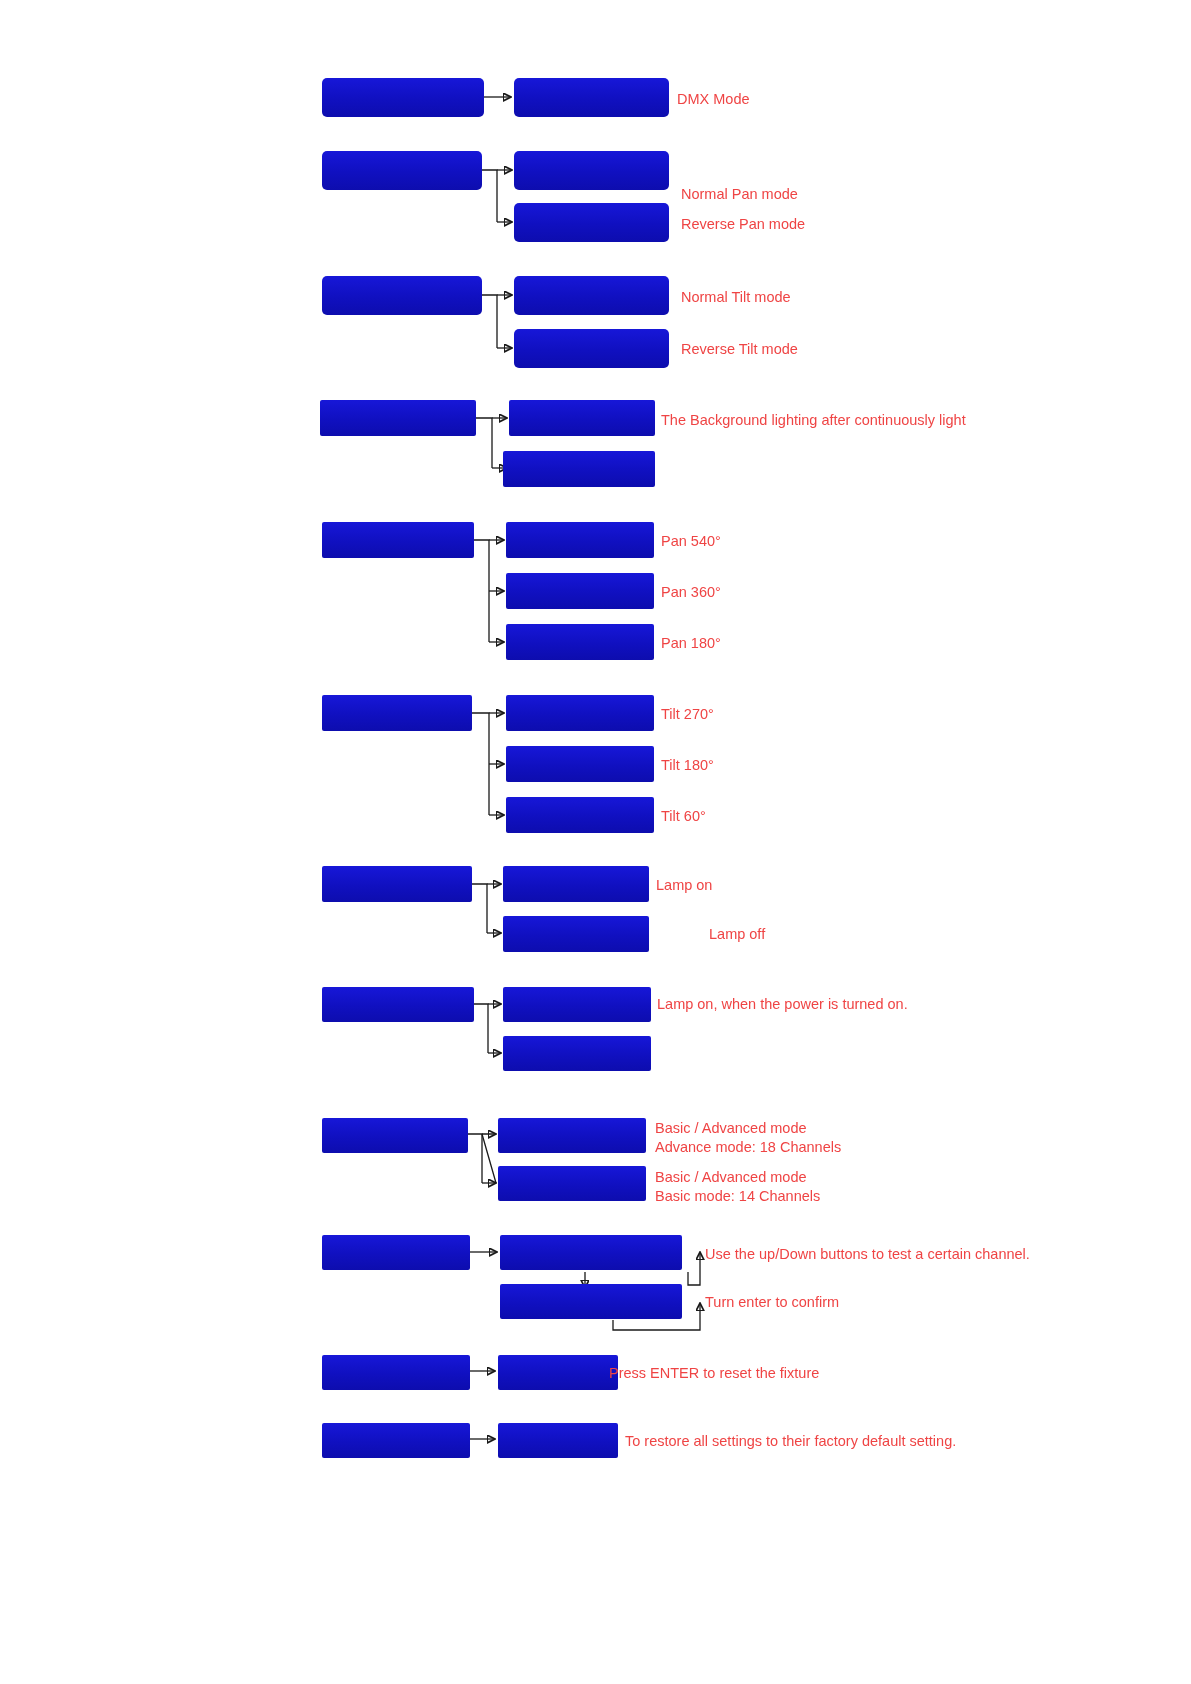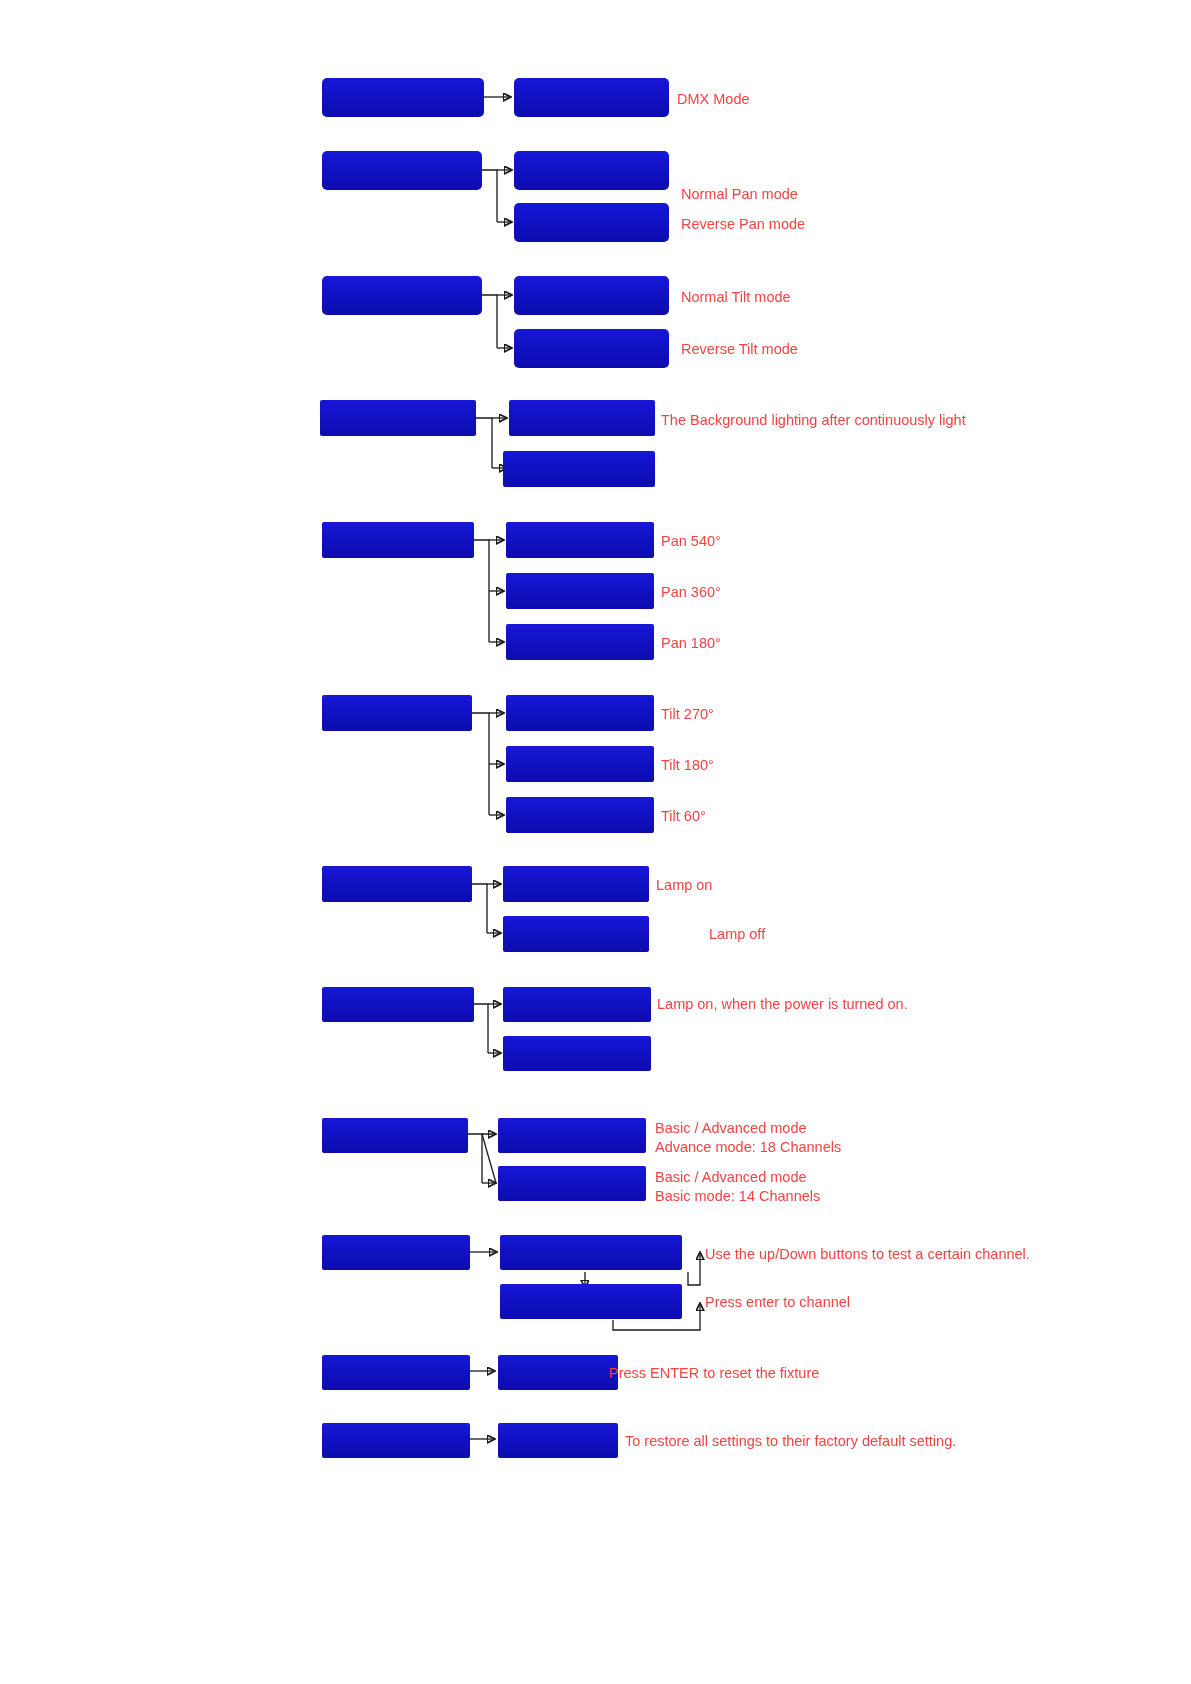--- a/index.html
+++ b/index.html
@@ -268,21 +268,21 @@
   </div>
   <div class="lcd lcd-125 sq" style="left:500px; top:1235px; width:182px; height:35px;">
     
     
   </div>
   <div class="note" style="left:705px; top:1245px; width:400px;">Use the up/Down buttons to test a certain channel.</div>
   <div class="lcd lcd-125 sq" style="left:500px; top:1284px; width:182px; height:35px;">
     
     
   </div>
-  <div class="note" style="left:705px; top:1293px; width:400px;">Press enter to channel</div>
+  <div class="note" style="left:705px; top:1293px; width:400px;">Turn enter to confirm</div>
 
   <div class="lcd lcd-125 sq" style="left:322px; top:1355px; width:148px; height:35px;">
     
     
   </div>
   <div class="lcd lcd-125 sq" style="left:498px; top:1355px; width:120px; height:35px;">
     
     
   </div>
   <div class="note" style="left:609px; top:1364px; width:400px;">Press ENTER to reset the fixture</div>

